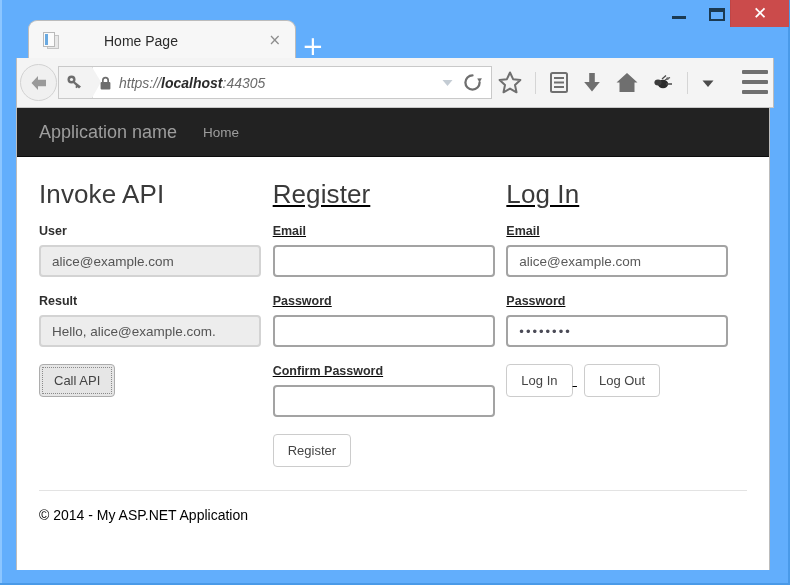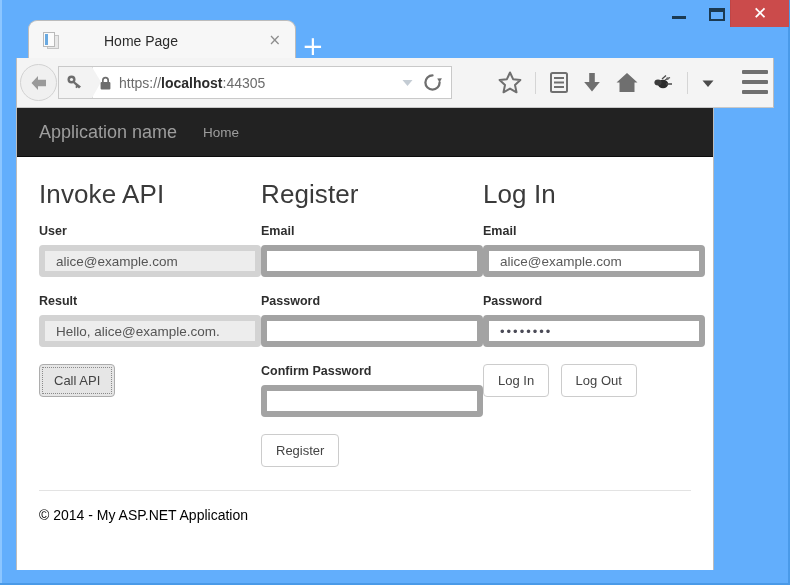--- a/index.html
+++ b/index.html
@@ -174,26 +174,27 @@
     border-radius: 50%;
     background: #f0f0f0;
     border: 1px solid #d2d2d2;
     box-sizing: border-box;
     display: flex; align-items: center; justify-content: center;
   }
   .back-arrow { display:block; }
   .urlbar {
     position: absolute;
     left: 58px; top: 66px;
-    width: 394px; height: 33px;
+    width: 434px; height: 33px;
     background: #ffffff;
     border: 1px solid #c9c9c9;
     box-sizing: border-box;
     display: flex;
     align-items: center;
+    font-style: italic;
   }
   .identity-box {
     display: flex;
     align-items: center;
     height: 31px;
     padding: 0 10px 0 8px;
     background: #f3f3f3;
     border-right: 1px solid #d8d8d8;
     position: relative;
   }
@@ -253,21 +254,21 @@
   .ext-icon {
     width: 22px; height: 20px;
     display: flex; align-items: center; justify-content: center;
     font-size: 16px; color: #2a2a2a;
   }
 
   
   .viewport {
     position: absolute;
     left: 16px; top: 108px;
-    width: 698px; height: 462px;
+    width: 754px; height: 462px;
     background: #ffffff;
     border-left: 1px solid #bcbcbc;
     border-right: 1px solid #bcbcbc;
     box-sizing: border-box;
     overflow: hidden;
   }
 
   
   .app-navbar {
     height: 48px;
@@ -291,40 +292,40 @@
   .content {
     padding: 14px 29px 0 22px;
   }
   .cols {
     display: flex;
   }
   .col {
     width: 252px;
     box-sizing: border-box;
   }
-  .col + .col { margin-left: 0px; }
+  .col + .col { margin-left: 0px; text-decoration: underline; }
   .col-heading {
     font-size: 26px;
     color: #3a3a3a;
     font-weight: normal;
     margin: 8px 0 14px 0;
     letter-spacing: 0.1px;
   }
   .field-label {
     font-size: 12.5px;
     font-weight: bold;
     color: #2e2e2e;
     margin-bottom: 7px;
     display: block;
   }
   .field-input {
     width: 222px;
     height: 32px;
     box-sizing: border-box;
-    border: 6px solid #a3a3a3;
+    border: 2px solid #a3a3a3;
     border-radius: 4px;
     background: #ffffff;
     font-size: 13.5px;
     color: #5a5a5a;
     padding: 0 11px;
     font-family: "Liberation Sans", sans-serif;
     outline: none;
     margin-bottom: 17px;
   }
   .field-input.disabled {

